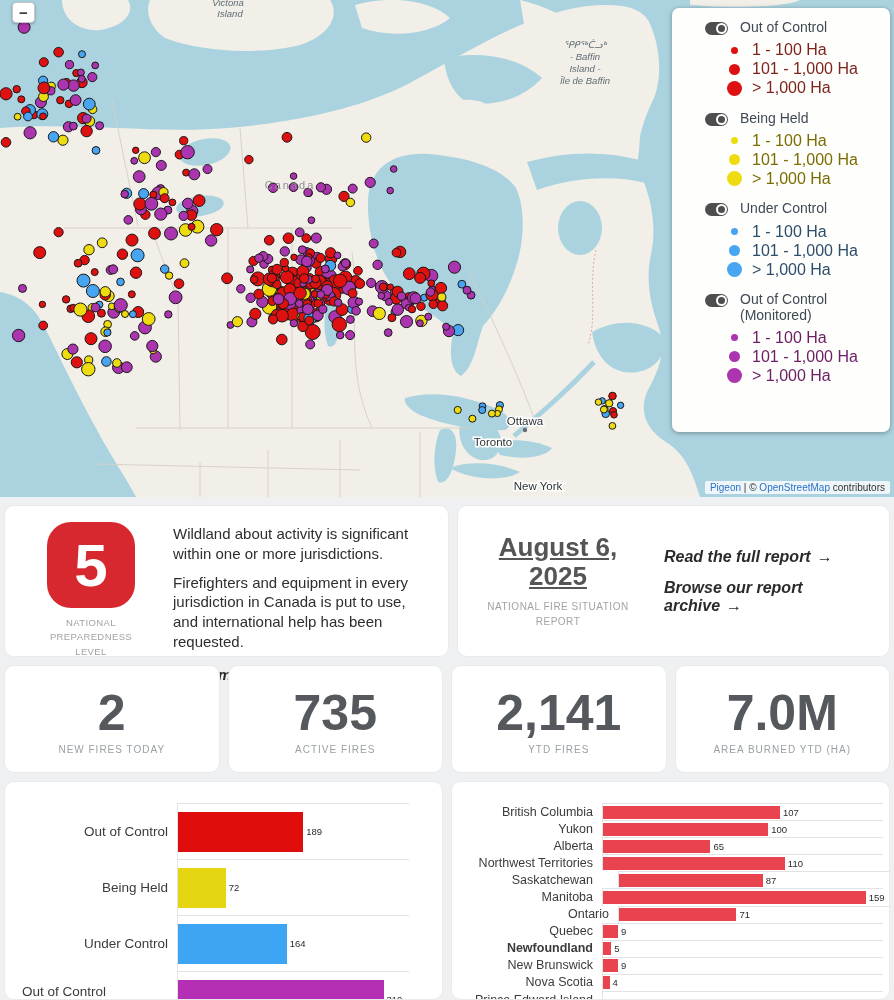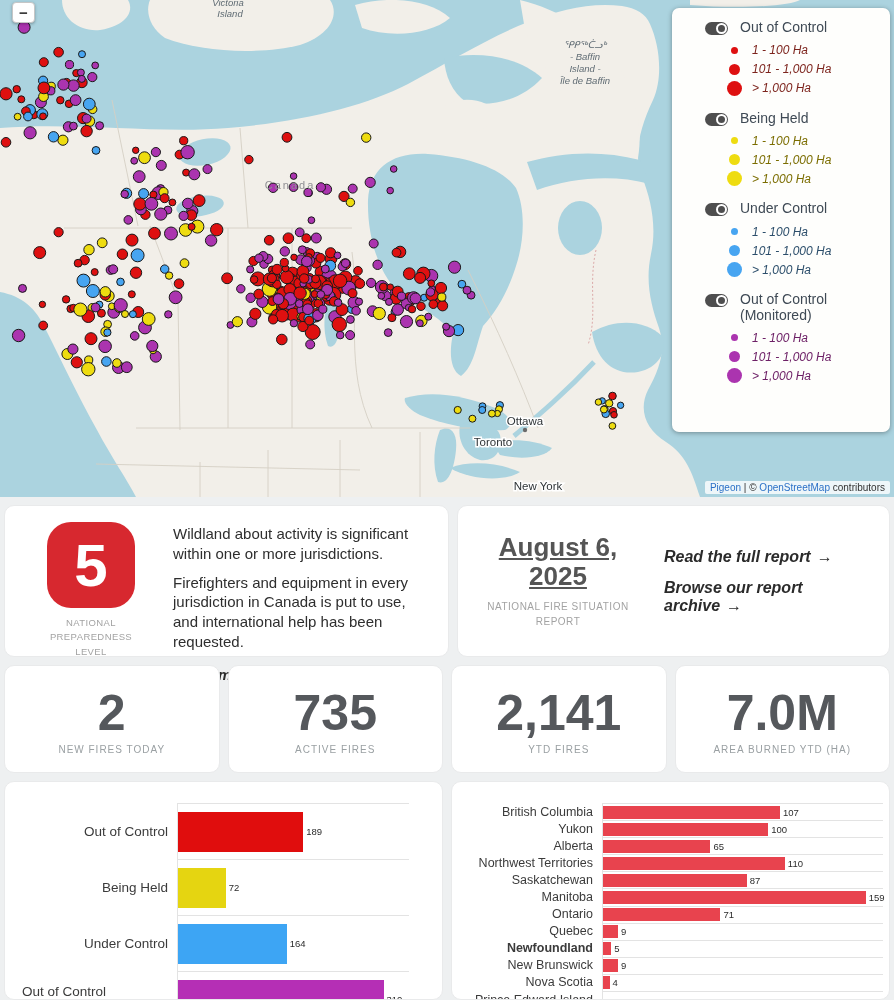--- a/index.html
+++ b/index.html
@@ -22,21 +22,21 @@
     border-radius:7px; box-shadow:0 1px 5px rgba(0,0,0,.35); padding:12px 8px 8px 8px; }
   .lg-group { margin-bottom:13px; }
   .lg-head { display:flex; gap:12px; align-items:flex-start; padding-left:25px; margin-bottom:5px; }
   .toggle { width:23px; height:13px; border-radius:7px; background:#4e4e4e; position:relative; flex:none; margin-top:2px; }
   .toggle .knob { position:absolute; right:1px; top:1px; width:11px; height:11px; border-radius:50%;
     background:#4e4e4e; border:2.5px solid #fff; }
   .lg-name { font-size:14px; color:#3f4a55; line-height:1.12; max-width:130px; }
   .lg-item { display:flex; align-items:center; padding-left:46px; height:19px; gap:10px; }
   .lg-dotcol { width:16px; display:flex; justify-content:center; flex:none; }
   .lg-dot { border-radius:50%; }
-  .lg-size { font-size:12px; font-style:italic; }
+  .lg-size { font-size:16px; }
   .lg-link { display:block; width:176px; margin:18px auto 0; text-align:center; font-size:11.5px;
     font-style:italic; color:#4a72a8; text-decoration:underline; line-height:1.5; }
   .lg-link .arrow { text-decoration:none; display:inline-block; margin-left:3px; }
 
   
   .row { display:flex; gap:8px; padding:0 4px; flex:none; }
   .card { background:#fff; border-radius:10px; border:1px solid #e9eaeb; }
 
   
   .row1 { height:152px; }
@@ -806,35 +806,35 @@
             <span class="c-val">65</span>
           </div>
         </div>
         <div class="chart-row" style="grid-template-columns: 150px 281px; height: 17.1px;">
           <div class="c-label" style="font-size: 12.5px;">Northwest Territories</div>
           <div class="c-plot">
             <div class="c-bar" style="height: 13px; width: 181.8px; background: rgb(232, 67, 78);"></div>
             <span class="c-val">110</span>
           </div>
         </div>
-        <div class="chart-row" style="grid-template-columns: 150px 281px; height: 17.1px;">
+        <div class="chart-row" style="grid-template-columns: 150px 281px; height: 17.1px; gap: 16px;">
           <div class="c-label" style="font-size: 12.5px;">Saskatchewan</div>
           <div class="c-plot">
             <div class="c-bar" style="height: 13px; width: 143.8px; background: rgb(232, 67, 78);"></div>
             <span class="c-val">87</span>
           </div>
         </div>
         <div class="chart-row" style="grid-template-columns: 150px 281px; height: 17.1px;">
           <div class="c-label" style="font-size: 12.5px;">Manitoba</div>
           <div class="c-plot">
             <div class="c-bar" style="height: 13px; width: 262.8px; background: rgb(232, 67, 78);"></div>
             <span class="c-val">159</span>
           </div>
         </div>
-        <div class="chart-row" style="grid-template-columns: 150px 281px; height: 17.1px;">
+        <div class="chart-row" style="grid-template-columns: 150px 281px; height: 17.1px; padding-left: 16px;">
           <div class="c-label" style="font-size: 12.5px;">Ontario</div>
           <div class="c-plot">
             <div class="c-bar" style="height: 13px; width: 117.4px; background: rgb(232, 67, 78);"></div>
             <span class="c-val">71</span>
           </div>
         </div>
         <div class="chart-row" style="grid-template-columns: 150px 281px; height: 17.1px;">
           <div class="c-label" style="font-size: 12.5px;">Quebec</div>
           <div class="c-plot">
             <div class="c-bar" style="height: 13px; width: 14.9px; background: rgb(232, 67, 78);"></div>

